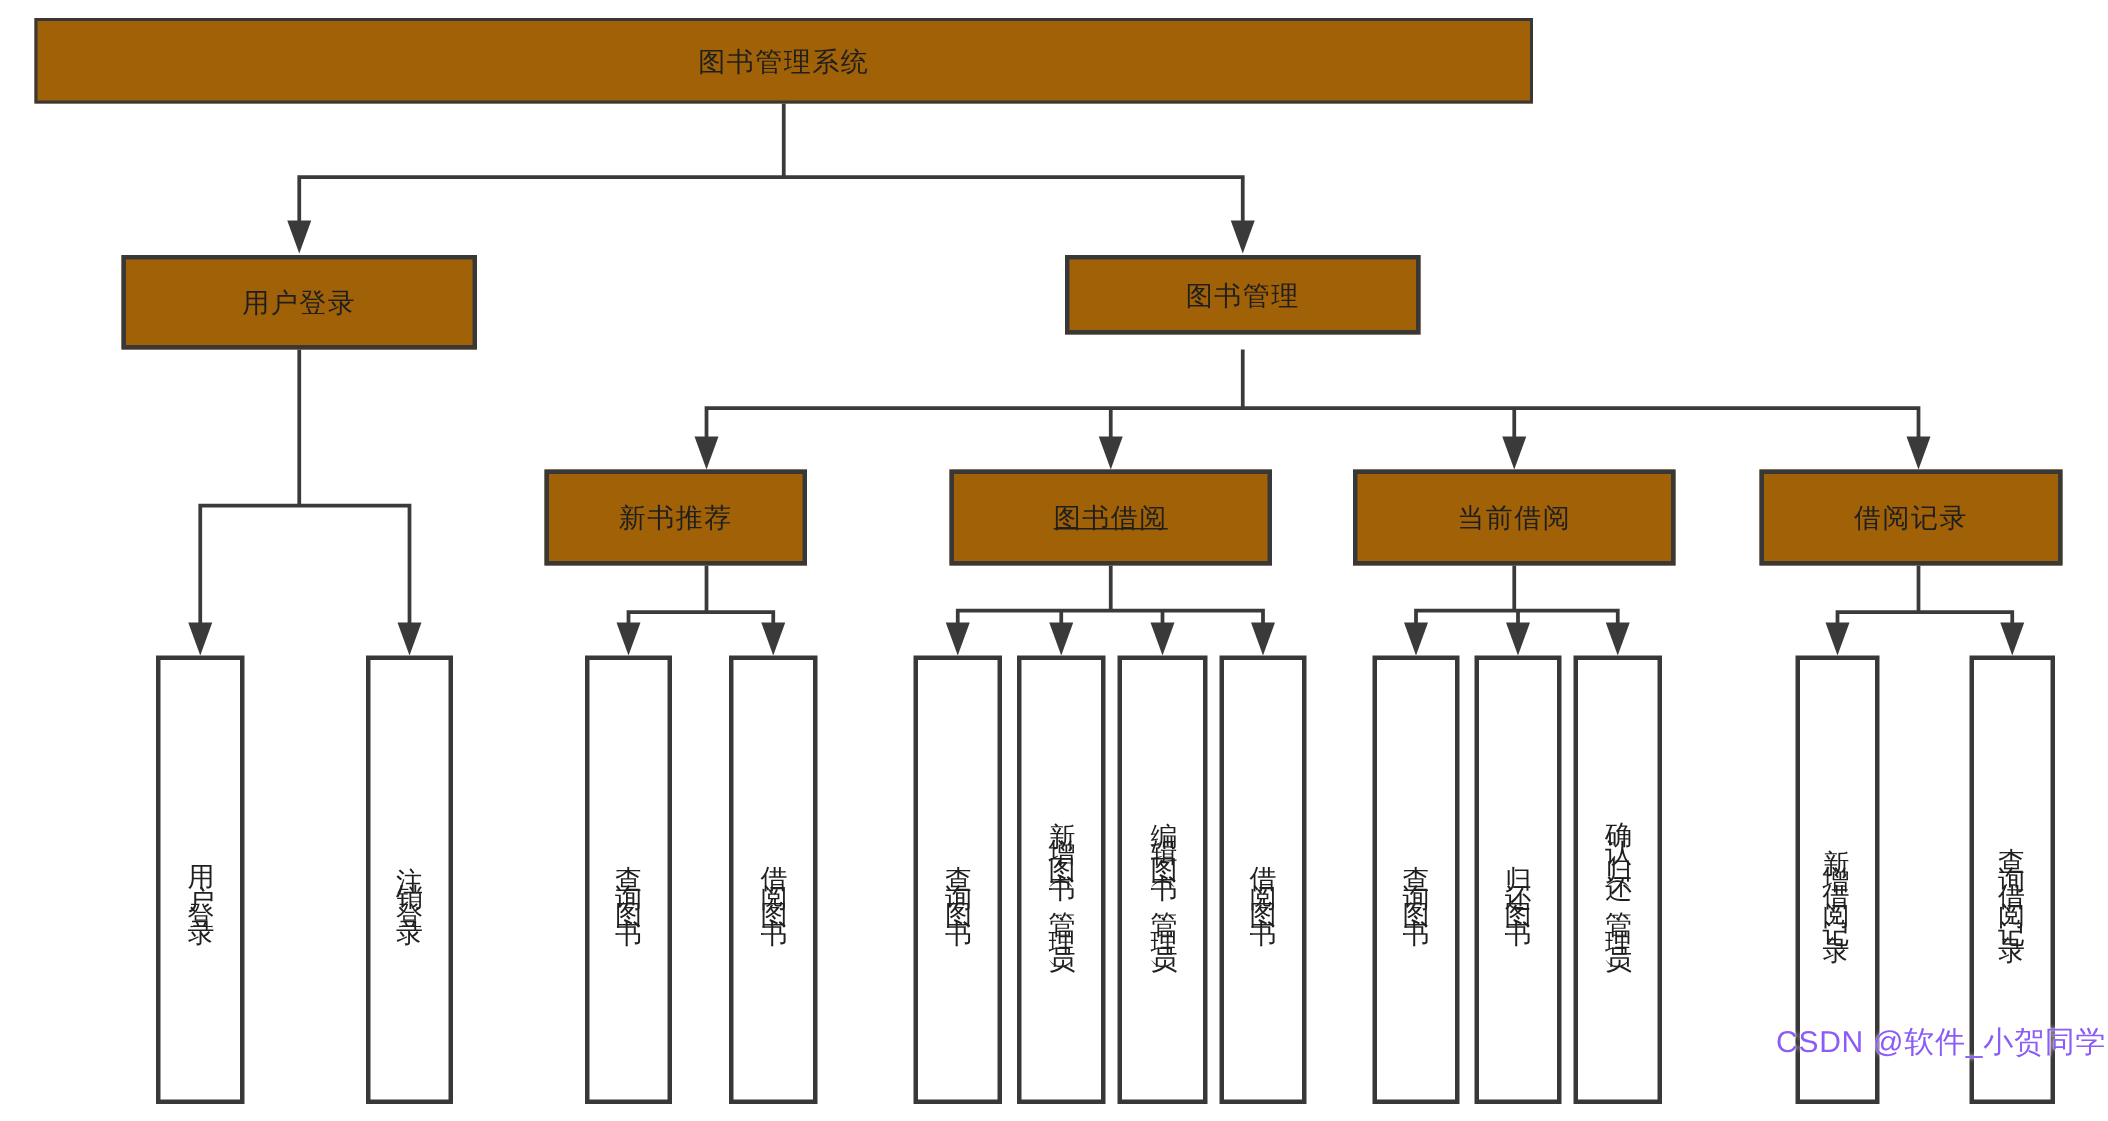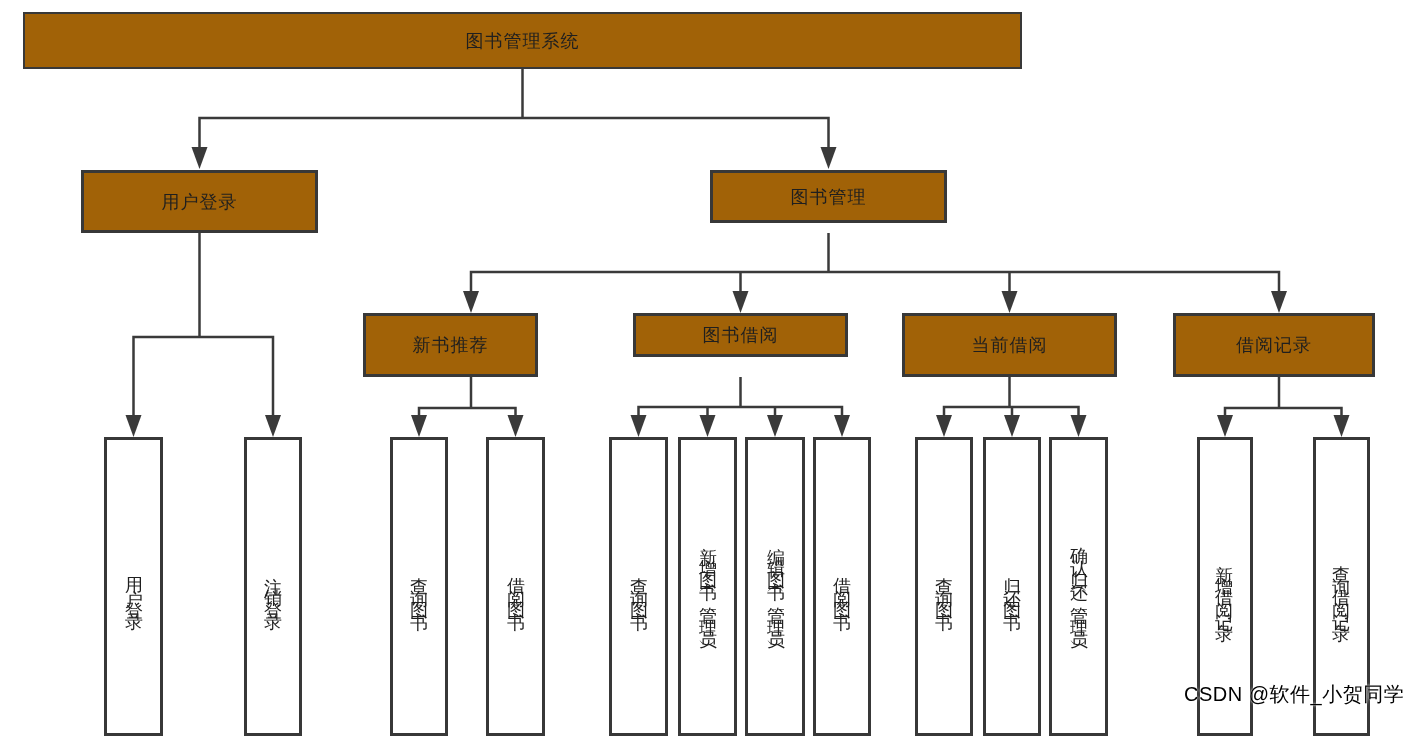--- a/index.html
+++ b/index.html
@@ -49,21 +49,21 @@
     text-align: center;
     letter-spacing: 12px;
     line-height: 52px;
     z-index: 2;
   }
   .watermark {
     position: absolute;
     left: 1184px;
     top: 681px;
     font-size: 20px;
-    color: #000000;
+    color: #8b5cf6;
     letter-spacing: 0.5px;
     white-space: nowrap;
     z-index: 5;
     text-shadow: 0 0 3px rgba(255,255,255,0.95), 0 0 1px rgba(255,255,255,0.9);
   }
 </style>
 </head>
 <body>
 
 <div id="canvas">
@@ -126,21 +126,21 @@
       <polygon points="1333.5,415 1349.5,415 1341.5,437"></polygon>
     </g>
   </svg>
 
   <div class="node root" style="left:23px; top:12px; width:999px; height:57px;">图书管理系统</div>
 
   <div class="node" style="left:81px; top:170px; width:237px; height:63px;">用户登录</div>
   <div class="node" style="left:710px; top:170px; width:237px; height:53px;">图书管理</div>
 
   <div class="node" style="left:363px; top:313px; width:175px; height:64px;">新书推荐</div>
-  <div class="node" style="left:633px; top:313px; width:215px; height:44px;">图书借阅</div>
+  <div class="node" style="left:633px; top:313px; width:215px; height:64px;text-decoration:underline;">图书借阅</div>
   <div class="node" style="left:902px; top:313px; width:215px; height:64px;">当前借阅</div>
   <div class="node" style="left:1173px; top:313px; width:202px; height:64px;">借阅记录</div>
 
   <div class="leaf" style="left:104px; top:437px; width:59px; height:299px;">用户登录</div>
   <div class="leaf" style="left:244px; top:437px; width:58px; height:299px;">注销登录</div>
 
   <div class="leaf" style="left:390px; top:437px; width:58px; height:299px;">查询图书</div>
   <div class="leaf" style="left:486px; top:437px; width:59px; height:299px;">借阅图书</div>
 
   <div class="leaf" style="left:609px; top:437px; width:59px; height:299px;">查询图书</div>

